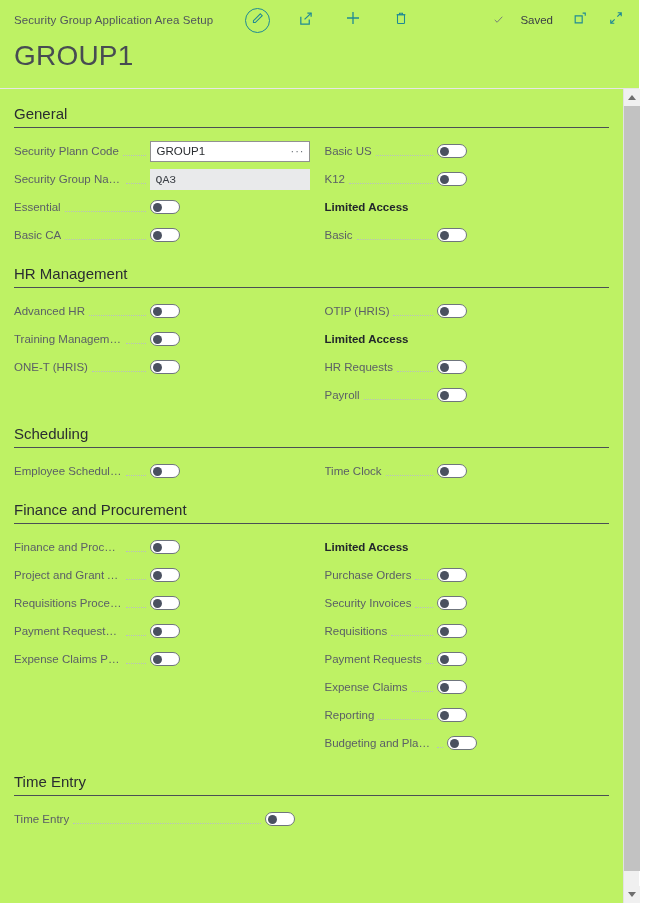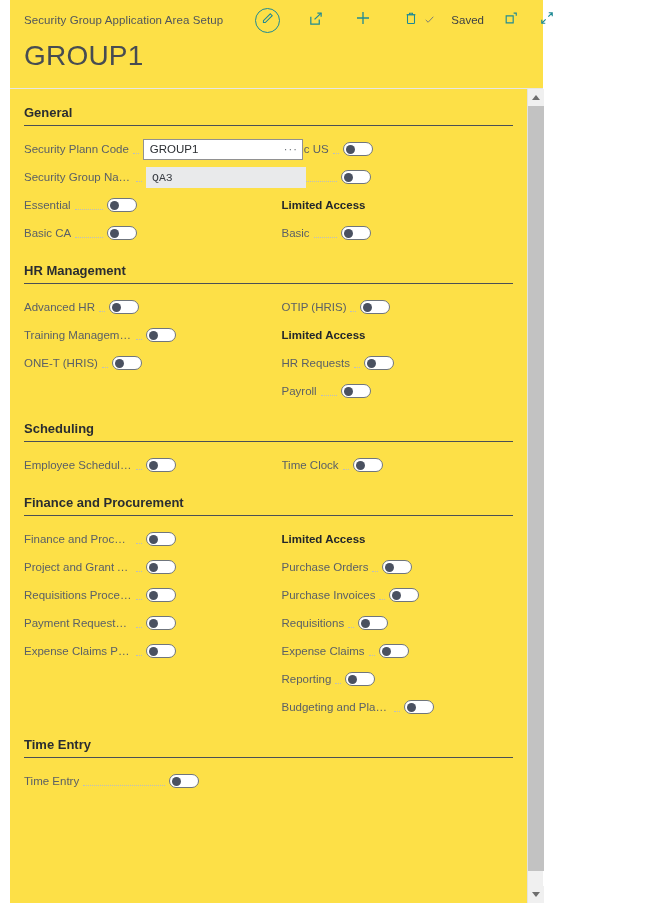--- a/index.html
+++ b/index.html
@@ -5,23 +5,22 @@
   * { box-sizing: border-box; }
   html, body {
     margin: 0; padding: 0;
     width: 645px; height: 903px;
     background: #ffffff;
     font-family: "Liberation Sans", sans-serif;
     overflow: hidden;
   }
   #app {
     position: relative;
-    width: 533px; height: 903px;
-    background: #fde047;
-    margin-left: 10px;
+    width: 639px; height: 903px;
+    background: #bef264;
   }
 
   
   .topbar {
     position: relative;
     height: 40px;
     padding: 0 14px;
     display: flex;
     align-items: center;
   }
@@ -88,22 +87,22 @@
   .content {
     position: absolute;
     left: 0; top: 0; right: 16px; bottom: 0;
     overflow: hidden;
     padding: 0 0 0 0;
   }
 
   
   .section { padding: 0 14px; }
   .section-head {
-    font-size: 13px;
-    font-weight: bold;
+    font-size: 15px;
+    font-weight: normal;
     color: #2a2d31;
     padding-top: 16px;
     padding-bottom: 5px;
   }
   .section-rule {
     border-bottom: 1px solid #4a4f55;
     margin-bottom: 9px;
   }
   .cols {
     display: flex;
@@ -534,30 +533,39 @@
               <div class="row">
                 <div class="flabel">Purchase Orders</div>
                 <div class="leader"></div>
                 <div class="fcontrol">
                   <div class="toggle">
                     <div class="knob"></div>
                   </div>
                 </div>
               </div>
               <div class="row">
-                <div class="flabel">Purchase Invoices</div>
+                <div class="flabel">Security Invoices</div>
                 <div class="leader"></div>
                 <div class="fcontrol">
                   <div class="toggle">
                     <div class="knob"></div>
                   </div>
                 </div>
               </div>
               <div class="row">
                 <div class="flabel">Requisitions</div>
+                <div class="leader"></div>
+                <div class="fcontrol">
+                  <div class="toggle">
+                    <div class="knob"></div>
+                  </div>
+                </div>
+              </div>
+              <div class="row">
+                <div class="flabel">Payment Requests</div>
                 <div class="leader"></div>
                 <div class="fcontrol">
                   <div class="toggle">
                     <div class="knob"></div>
                   </div>
                 </div>
               </div>
               <div class="row">
                 <div class="flabel">Expense Claims</div>
                 <div class="leader"></div>

